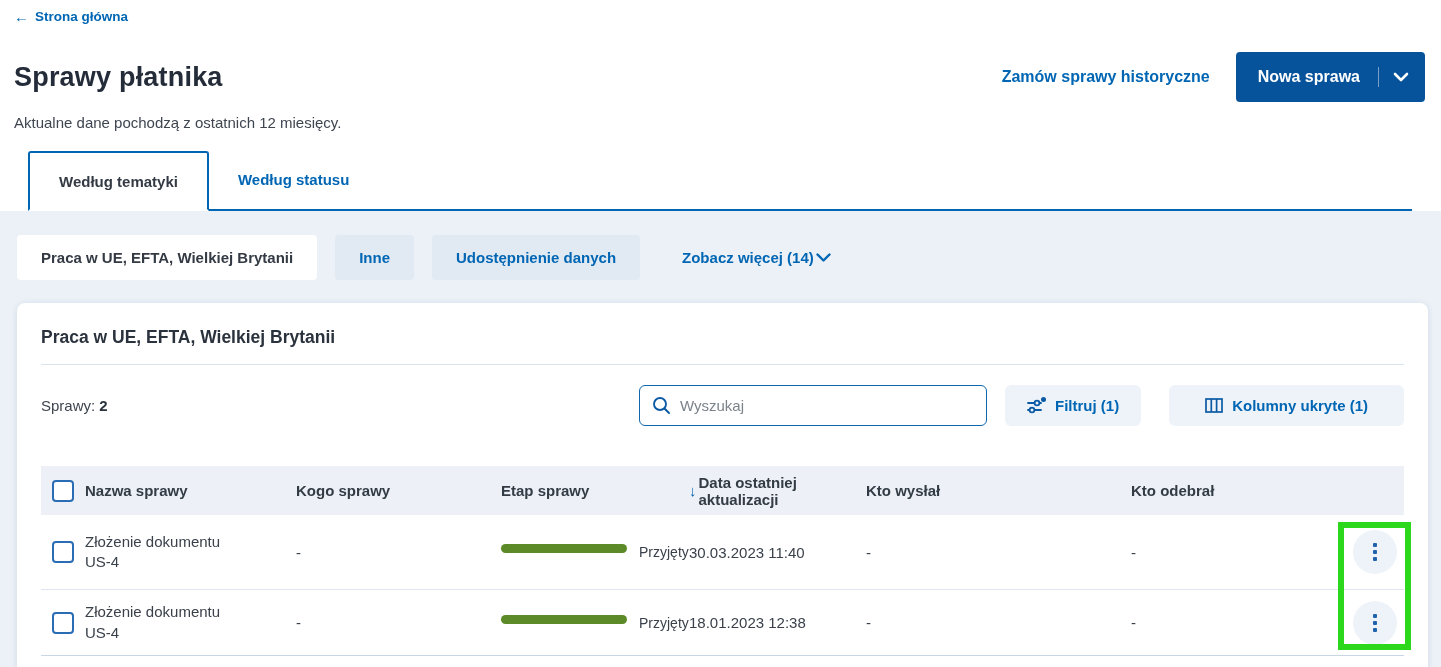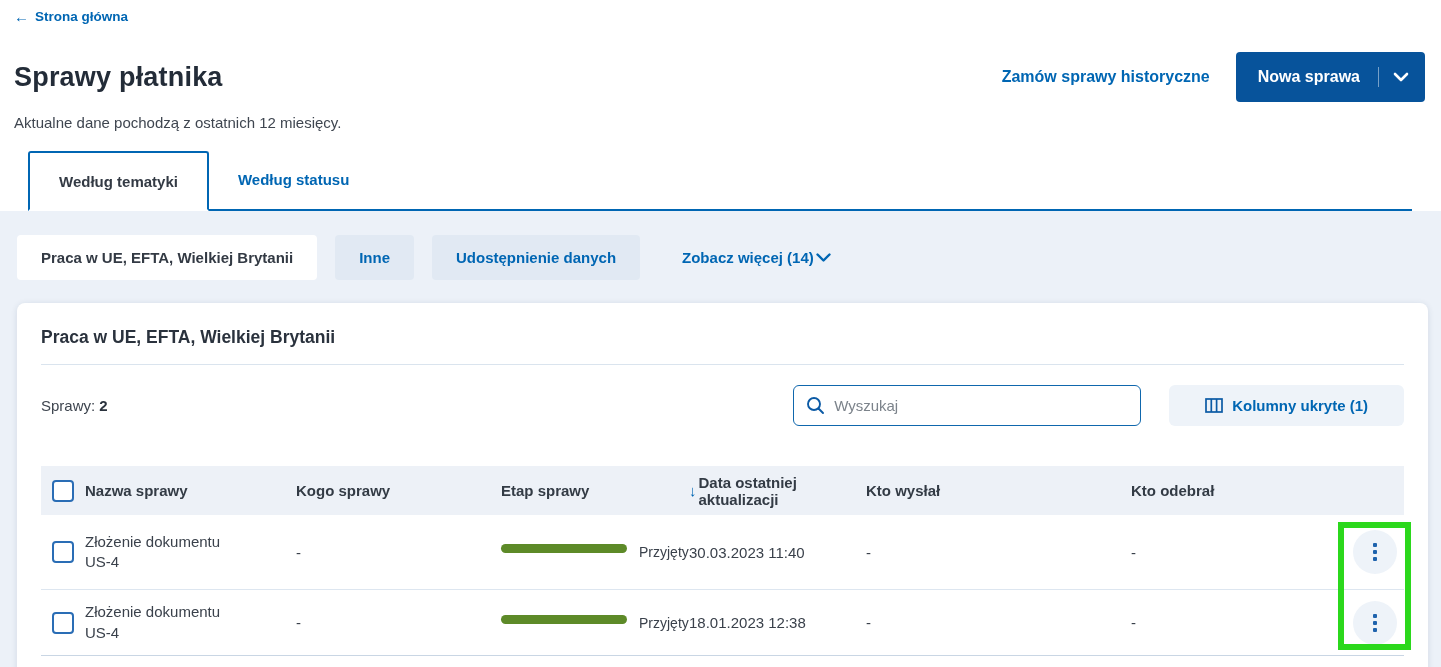--- a/index.html
+++ b/index.html
@@ -173,20 +173,30 @@
       <span class="count"><span>Sprawy:</span> <b>2</b></span>
 
       <div class="search-box">
         <svg width="19" height="19" viewBox="0 0 19 19">
           <circle cx="8" cy="8" r="6" fill="none" stroke="#0b5aa5" stroke-width="1.9"></circle>
           <line x1="12.5" y1="12.5" x2="17" y2="17" stroke="#0b5aa5" stroke-width="1.9" stroke-linecap="round"></line>
         </svg>
         <input type="text" placeholder="Wyszukaj" style="">
       </div>
 
+      <button class="tool-btn filter">
+        <svg width="19" height="18" viewBox="0 0 19 18">
+          <line x1="1" y1="6" x2="14" y2="6" stroke="#0b5aa5" stroke-width="1.8" stroke-linecap="round"></line>
+          <circle cx="10" cy="6" r="2.4" fill="#eef3f9" stroke="#0b5aa5" stroke-width="1.8"></circle>
+          <line x1="1" y1="13" x2="14" y2="13" stroke="#0b5aa5" stroke-width="1.8" stroke-linecap="round"></line>
+          <circle cx="5" cy="13" r="2.4" fill="#eef3f9" stroke="#0b5aa5" stroke-width="1.8"></circle>
+          <circle cx="16.5" cy="2.5" r="2.5" fill="#0b5aa5"></circle>
+        </svg>
+        <span>Filtruj (1)</span>
+      </button>
 
       <button class="tool-btn columns">
         <svg width="18" height="15" viewBox="0 0 18 15">
           <rect x="1" y="1" width="16" height="13" fill="none" stroke="#0b5aa5" stroke-width="1.7"></rect>
           <line x1="6.3" y1="1" x2="6.3" y2="14" stroke="#0b5aa5" stroke-width="1.7"></line>
           <line x1="11.6" y1="1" x2="11.6" y2="14" stroke="#0b5aa5" stroke-width="1.7"></line>
         </svg>
         <span>Kolumny ukryte (1)</span>
       </button>
     </div>

